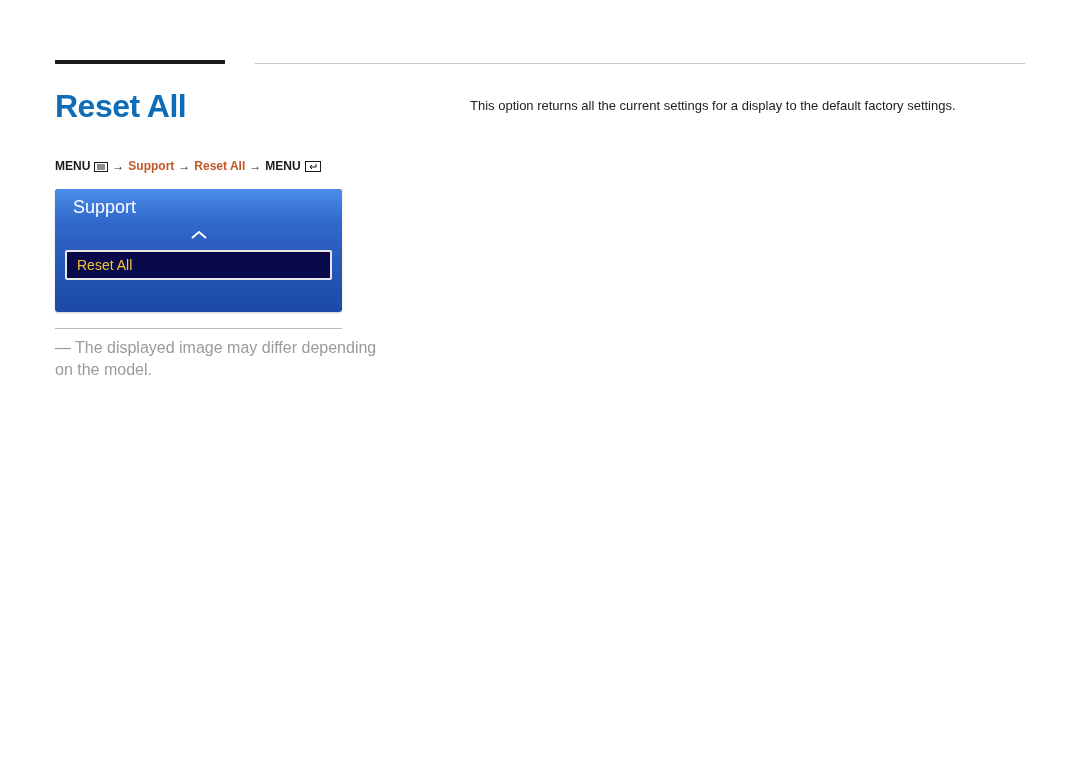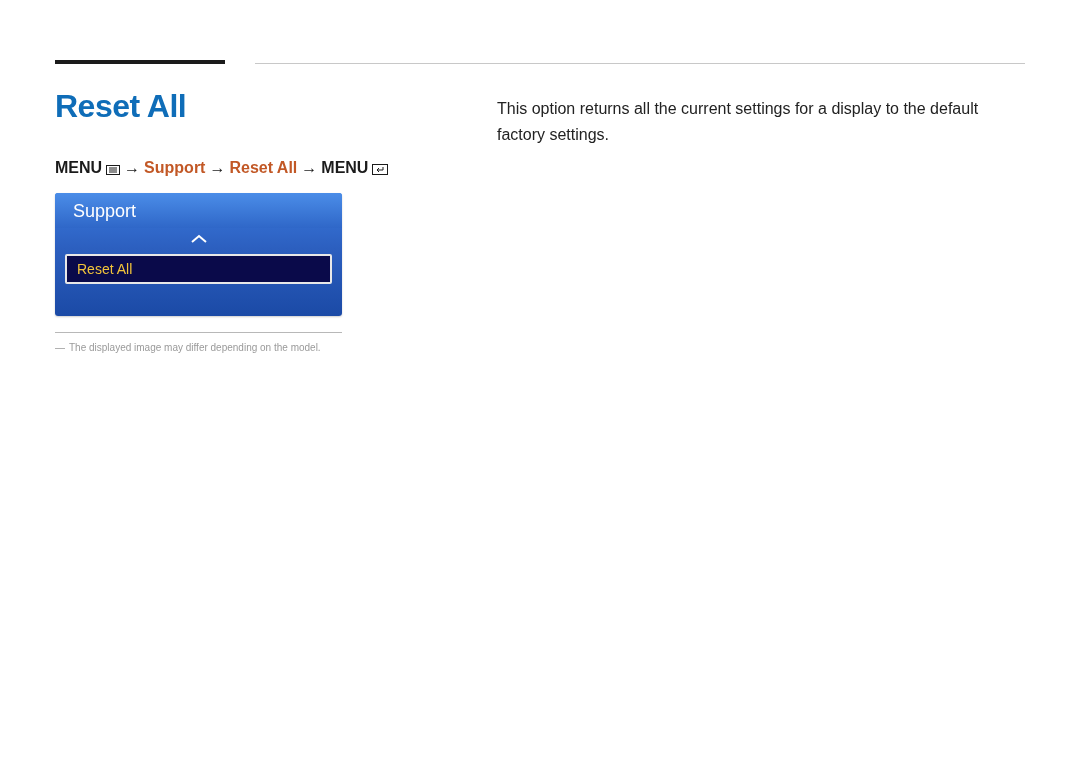--- a/index.html
+++ b/index.html
@@ -23,40 +23,40 @@
     width: 170px;
     border-top: 4px solid #1b1b1b;
     margin-right: 30px;
   }
   .header-line {
     flex: 1;
     border-top: 1px solid #c8c8c8;
   }
   .content-row {
     display: flex;
-    gap: 102px;
+    gap: 75px;
     margin-top: 24px;
   }
   .left-col {
     width: 340px;
     flex-shrink: 0;
   }
   .right-col {
     flex: 1;
     padding-top: 8px;
   }
   .page-title {
     font-size: 32px;
     font-weight: 600;
     color: #0f6db8;
     letter-spacing: -0.5px;
     margin-bottom: 34px;
   }
   .nav-path {
-    font-size: 16px;
+    font-size: 12px;
     font-weight: 700;
     color: #1b1b1b;
     margin-bottom: 16px;
     display: flex;
     align-items: center;
     flex-wrap: wrap;
     gap: 4px;
   }
   .nav-path .nav-accent { color: #c25826; font-weight: 700; }
   .nav-path .nav-arrow { font-weight: 400; color: #1b1b1b; }
@@ -96,30 +96,30 @@
     font-weight: 400;
   }
   .divider-small {
     border: none;
     border-top: 1px solid #b8b8b8;
     width: 287px;
     margin-top: 16px;
     margin-bottom: 8px;
   }
   .footnote {
-    font-size: 10px;
+    font-size: 16px;
     color: #9a9a9a;
     line-height: 1.4;
   }
   .footnote-dash {
     color: #9a9a9a;
     margin-right: 4px;
   }
   .body-text {
-    font-size: 16px;
+    font-size: 13px;
     color: #222;
     line-height: 1.6;
   }
 </style>
 </head>
 <body>
 
 <div class="page">
 
   <div class="header-row">

